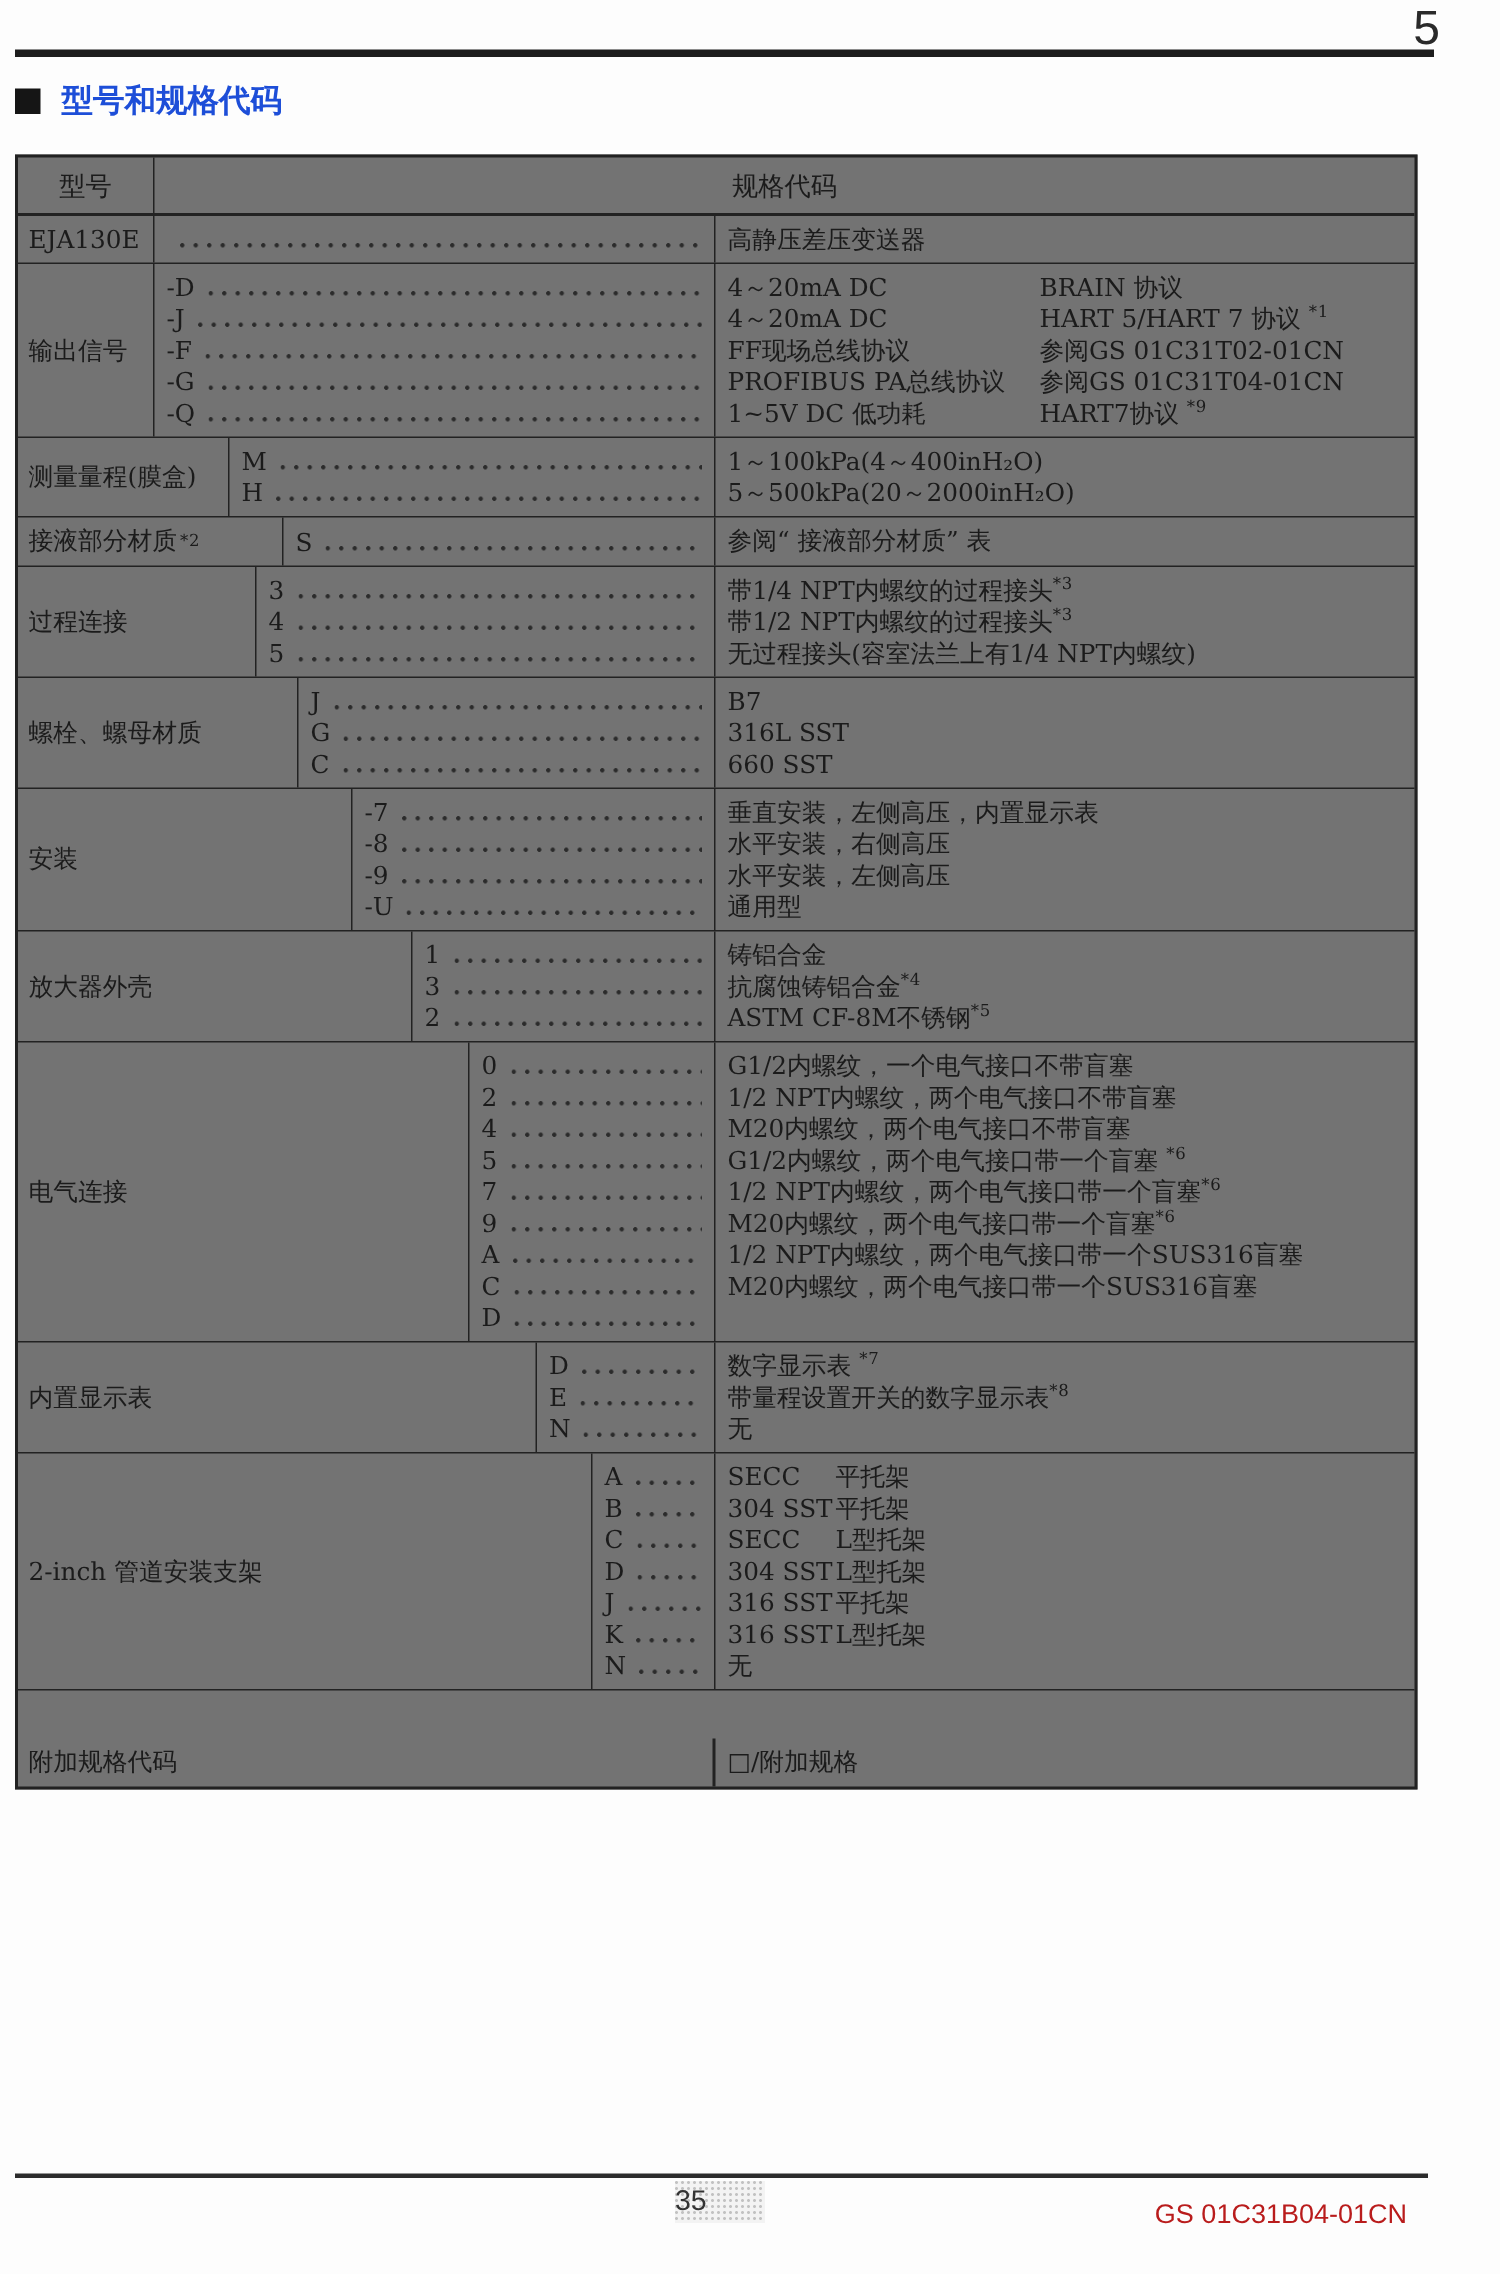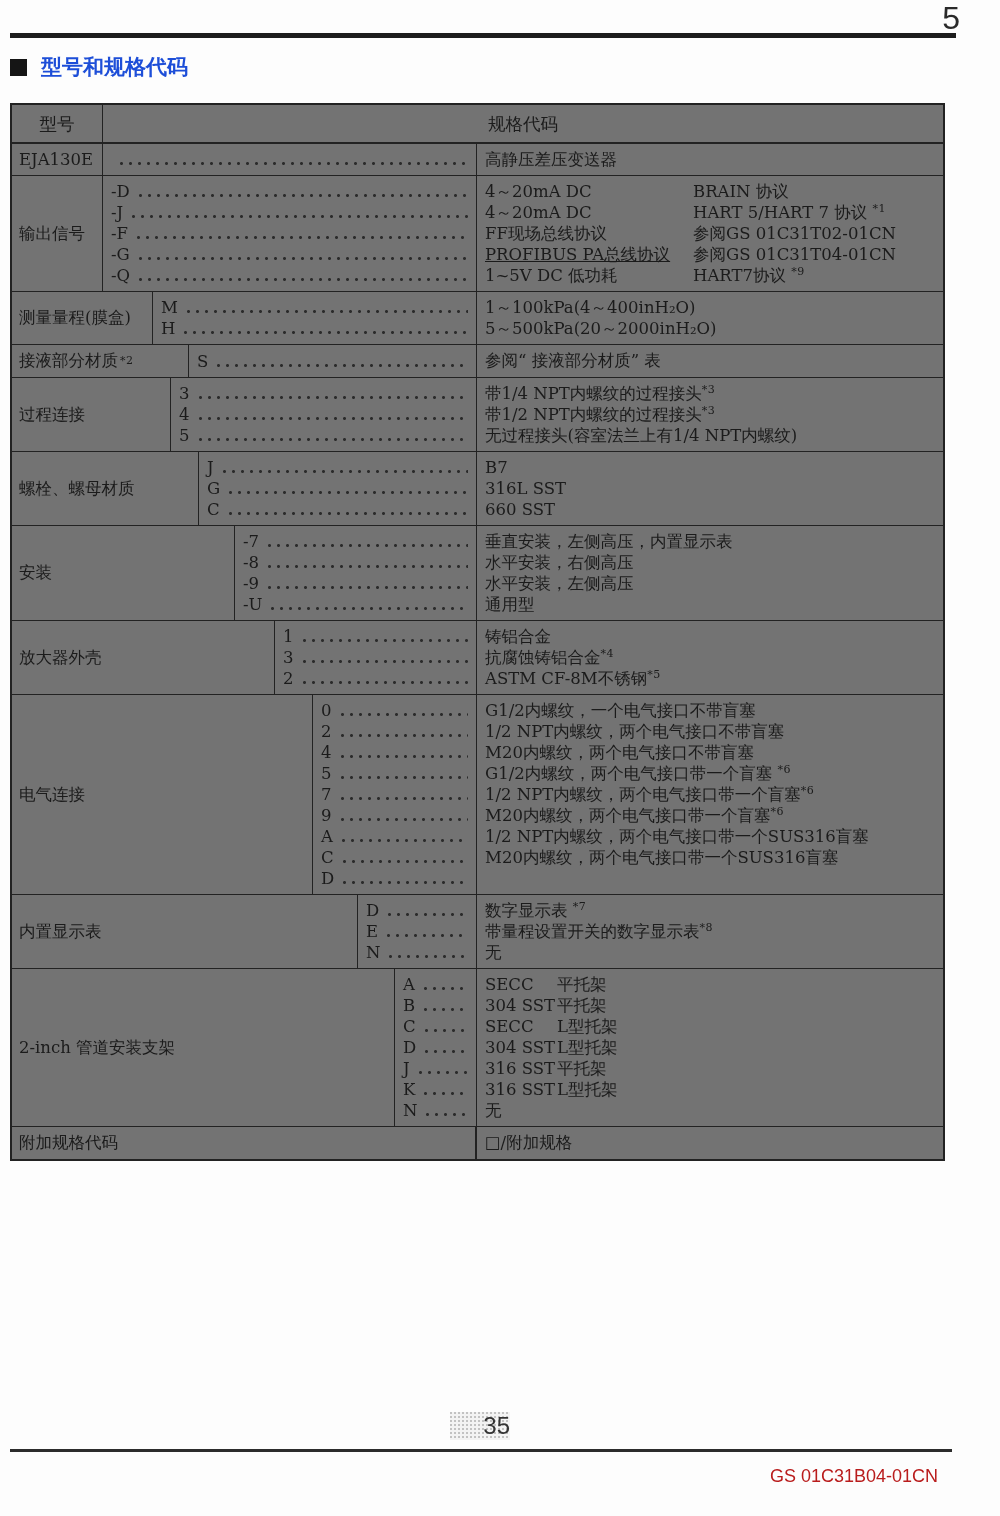--- a/index.html
+++ b/index.html
@@ -28,21 +28,21 @@
     position:absolute; top:103px; left:10px; width:935px;
     border:2px solid #222; background:#737373;
   }
   .thead { display:flex; border-bottom:2px solid #222; font-size:17.5px; }
   .th { display:flex; align-items:center; justify-content:center; height:37px; }
   .th-model { width:91px; border-right:1.5px solid #222; }
   .th-code  { flex:1; }
   .th-desc  { width:467px; border-left:1.5px solid #222; padding-left:152px; }
 
   .trow { display:flex; border-bottom:1.5px solid #222; font-size:16.5px; }
-  .trow:last-child { border-bottom:none; }
+  .trow:last-child { border-bottom:none;margin-top:32px; }
   .cell-label {
     flex:none; border-right:1.5px solid #222;
     padding:5px 3px 5px 7px; display:flex; align-items:center; white-space:nowrap;
   }
   .cell-code { flex:1; padding:5px 0 5px 8px; display:flex; flex-direction:column; justify-content:center; min-width:0; }
   .cell-desc { width:467px; flex:none; border-left:1.5px solid #222; padding:5px 4px 5px 8px; }
 
   .cline { height:21px; display:flex; align-items:baseline; white-space:nowrap; }
   .cline .code { line-height:21px; }
   .leader {
@@ -55,23 +55,23 @@
   sup { font-size:11px; line-height:0; vertical-align:super; letter-spacing:0.5px; }
   .cell-label sup { margin-left:2px; }
 
   
   .footer-rule { position:absolute; top:1449px; left:10px; width:942px; height:3px; background:#2c2c2c; }
   .doc-number {
     position:absolute; top:1466px; right:62px; font-size:18px; color:#b91c1c;
     font-family:"Liberation Sans","DejaVu Sans",sans-serif;
   }
   .page-num-box {
-    position:absolute; top:1412px; left:450px; width:60px; height:28px;
-    display:flex; align-items:center; justify-content:flex-end;
-    font-family:"Liberation Sans","DejaVu Sans",sans-serif; font-size:24px; color:#333;
+    position:absolute; top:1454px; left:450px; width:60px; height:28px;
+    display:flex; align-items:center; justify-content:flex-start;
+    font-family:"Liberation Sans","DejaVu Sans",sans-serif; font-size:19px; color:#333;
     background-color:#f3f3f3;
     background-image:radial-gradient(circle at 1px 1px, #c2c2c2 0.8px, transparent 1.1px);
     background-size:4px 4px;
   }
 </style>
 </head>
 <body>
 
 <div class="page">
 
@@ -125,21 +125,21 @@
             </div>
             <div class="cline">
               <span class="code">-Q</span>
               <span class="leader"></span>
             </div>
           </div>
           <div class="cell-desc">
             <div class="dline"><span class="d1" style="width: 208px;">4～20mA DC</span><span>BRAIN 协议</span></div>
             <div class="dline"><span class="d1" style="width: 208px;">4～20mA DC</span><span>HART 5/HART 7 协议 </span><sup>*1</sup></div>
             <div class="dline"><span class="d1" style="width: 208px;">FF现场总线协议</span><span>参阅GS 01C31T02-01CN</span></div>
-            <div class="dline"><span class="d1" style="width: 208px; text-decoration: underline;">PROFIBUS PA总线协议</span><span>参阅GS 01C31T04-01CN</span></div>
+            <div class="dline"><span class="d1" style="width: 208px;">PROFIBUS PA总线协议</span><span>参阅GS 01C31T04-01CN</span></div>
             <div class="dline"><span class="d1" style="width: 208px;">1~5V DC 低功耗</span><span>HART7协议 </span><sup>*9</sup></div>
           </div>
         </div>
         <div class="trow">
           <div class="cell-label" style="width: 141px;">
             <span>测量量程(膜盒)</span>
           </div>
           <div class="cell-code">
             <div class="cline">
               <span class="code">M</span>

